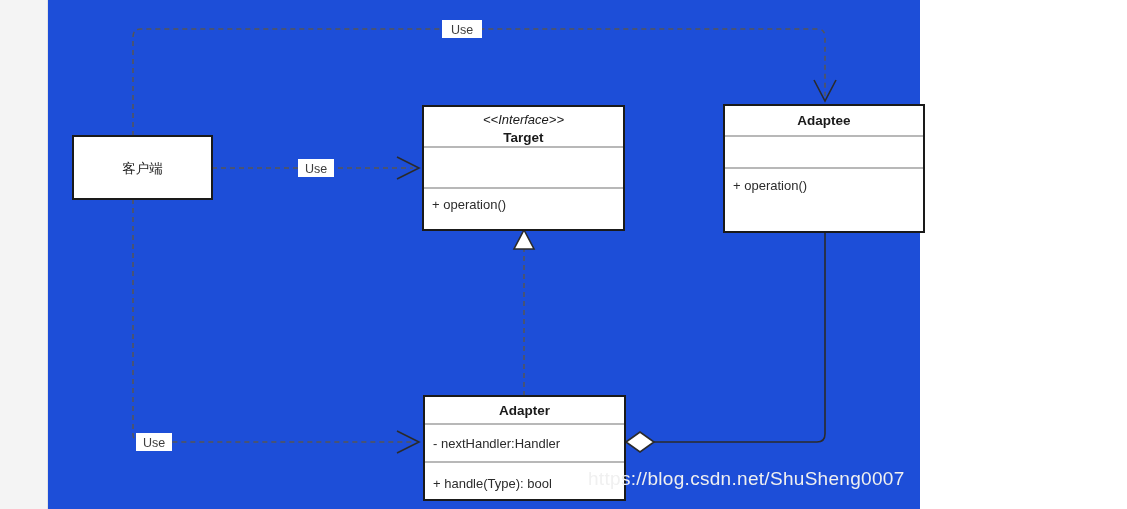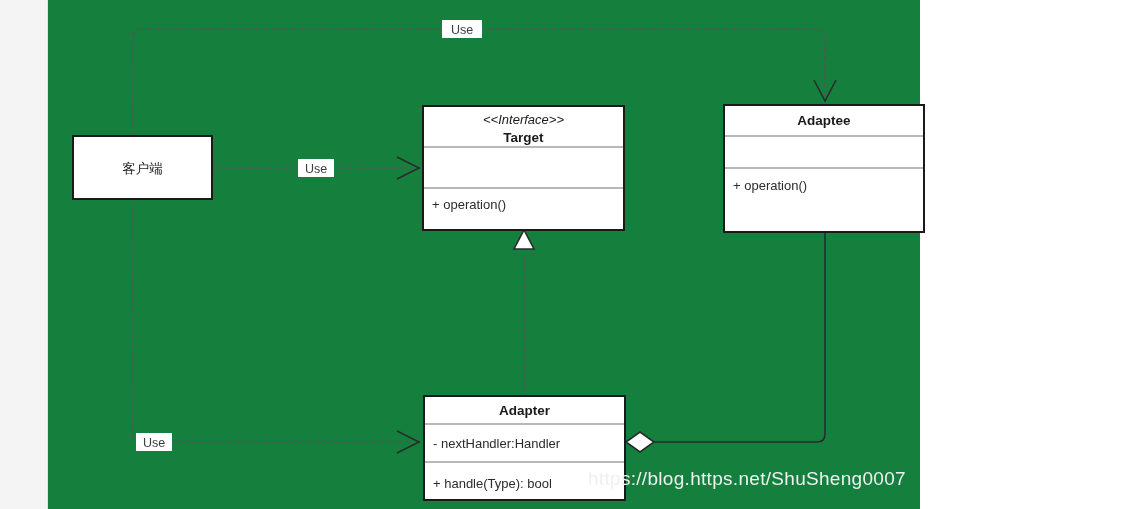--- a/index.html
+++ b/index.html
@@ -10,21 +10,21 @@
   body {
     width: 1127px;
     height: 509px;
     overflow: hidden;
     font-family: "Liberation Sans", sans-serif;
   }
   #canvas-root {
     position: relative;
     width: 920px;
     height: 509px;
-    background: #15803d;
+    background: #1d4ed8;
   }
   #left-gutter {
     position: absolute;
     left: 0;
     top: 0;
     width: 47px;
     height: 509px;
     background: #f4f4f4;
     border-right: 1px solid #e3e3e3;
   }
@@ -167,15 +167,15 @@
       <rect class="cls-box-fill" x="424" y="396" width="201" height="104"></rect>
       <line class="cls-divider" x1="425" y1="424" x2="624" y2="424"></line>
       <line class="cls-divider" x1="425" y1="462" x2="624" y2="462"></line>
       <text class="cls-title" x="524.5" y="415">Adapter</text>
       <text class="cls-member" x="433" y="448">- nextHandler:Handler</text>
       <text class="cls-member" x="433" y="488">+ handle(Type): bool</text>
     </g>
 
   </svg>
 
-  <div class="watermark">https://blog.https.net/ShuSheng0007</div>
+  <div class="watermark">https://blog.csdn.net/ShuSheng0007</div>
 
 </div>
 
 </body></html>

